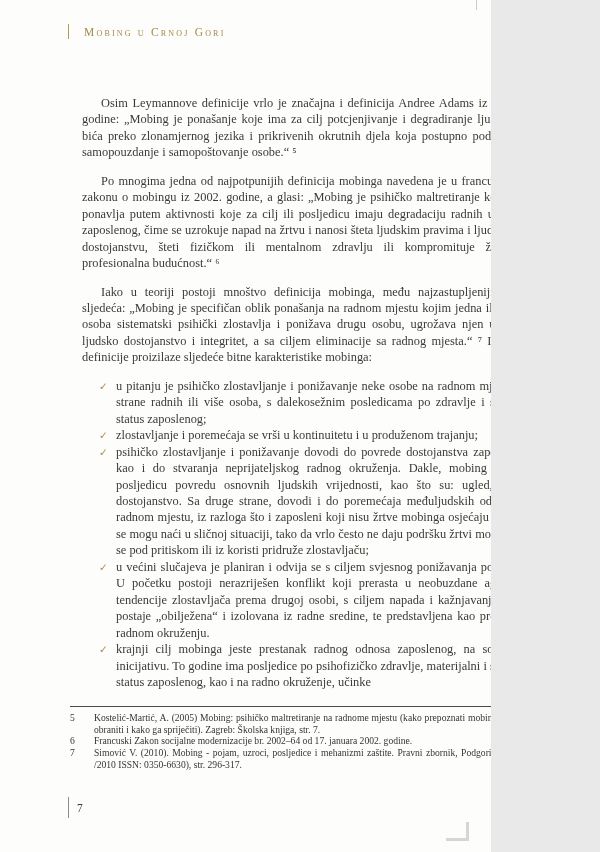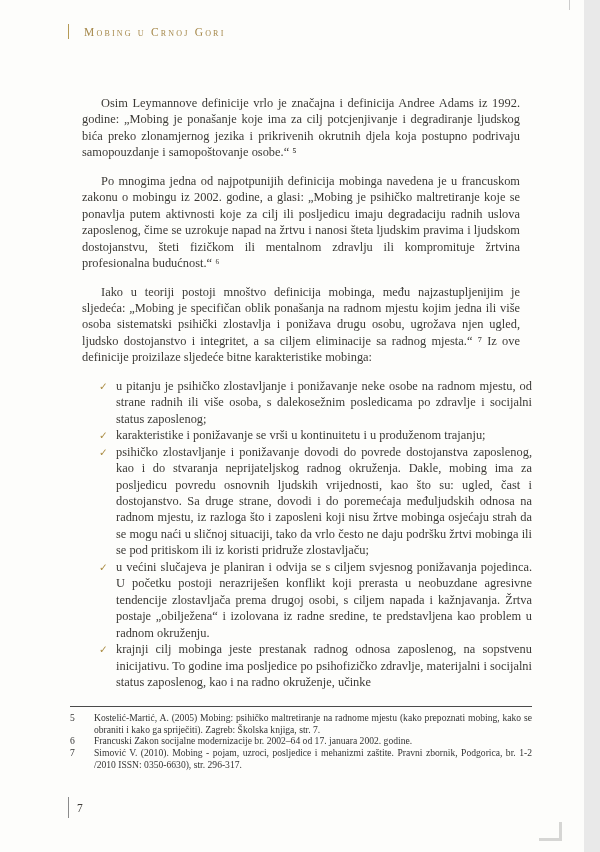--- a/index.html
+++ b/index.html
@@ -1,19 +1,19 @@
 <!DOCTYPE html>
 <html><head>
 <meta charset="utf-8">
 <style>
   * { box-sizing: border-box; }
   html, body { margin: 0; padding: 0; background: #e9e9e9; }
   .page {
     position: relative;
-    width: 584px;
+    width: 491px;
     height: 852px;
     background: #fdfdfb;
     font-family: "Liberation Serif", serif;
     color: #3c3a36;
     overflow: hidden;
   }
 
   
   .header {
     position: absolute;
@@ -117,21 +117,21 @@
     <p class="para">Po mnogima jedna od najpotpunijih definicija mobinga navedena je u francuskom zakonu o mobingu iz 2002. godine, a glasi: „Mobing je psihičko maltretiranje koje se ponavlja putem aktivnosti koje za cilj ili posljedicu imaju degradaciju radnih uslova zaposlenog, čime se uzrokuje napad na žrtvu i nanosi šteta ljudskim pravima i ljudskom dostojanstvu, šteti fizičkom ili mentalnom zdravlju ili kompromituje žrtvina profesionalna budućnost.“ ⁶</p>
     <p class="para">Iako u teoriji postoji mnoštvo definicija mobinga, među najzastupljenijim je sljedeća: „Mobing je specifičan oblik ponašanja na radnom mjestu kojim jedna ili više osoba sistematski psihički zlostavlja i ponižava drugu osobu, ugrožava njen ugled, ljudsko dostojanstvo i integritet, a sa ciljem eliminacije sa radnog mjesta.“ ⁷ Iz ove definicije proizilaze sljedeće bitne karakteristike mobinga:</p>
 
     <ul class="bullets">
       <li class="bullet">
         <span class="check">✓</span>
         <span class="btext">u pitanju je psihičko zlostavljanje i ponižavanje neke osobe na radnom mjestu, od strane radnih ili više osoba, s dalekosežnim posledicama po zdravlje i socijalni status zaposlenog;</span>
       </li>
       <li class="bullet">
         <span class="check">✓</span>
-        <span class="btext">karakteristike i ponižavanje se vrši u kontinuitetu i u produženom trajanju;</span>
+        <span class="btext">zlostavljanje i poremećaja se vrši u kontinuitetu i u produženom trajanju;</span>
       </li>
       <li class="bullet">
         <span class="check">✓</span>
         <span class="btext">psihičko zlostavljanje i ponižavanje dovodi do povrede dostojanstva zaposlenog, kao i do stvaranja neprijateljskog radnog okruženja. Dakle, mobing ima za posljedicu povredu osnovnih ljudskih vrijednosti, kao što su: ugled, čast i dostojanstvo. Sa druge strane, dovodi i do poremećaja međuljudskih odnosa na radnom mjestu, iz razloga što i zaposleni koji nisu žrtve mobinga osjećaju strah da se mogu naći u sličnoj situaciji, tako da vrlo često ne daju podršku žrtvi mobinga ili se pod pritiskom ili iz koristi pridruže zlostavljaču;</span>
       </li>
       <li class="bullet">
         <span class="check">✓</span>
         <span class="btext">u većini slučajeva je planiran i odvija se s ciljem svjesnog ponižavanja pojedinca. U početku postoji nerazriješen konflikt koji prerasta u neobuzdane agresivne tendencije zlostavljača prema drugoj osobi, s ciljem napada i kažnjavanja. Žrtva postaje „obilježena“ i izolovana iz radne sredine, te predstavljena kao problem u radnom okruženju.</span>
       </li>
       <li class="bullet">

